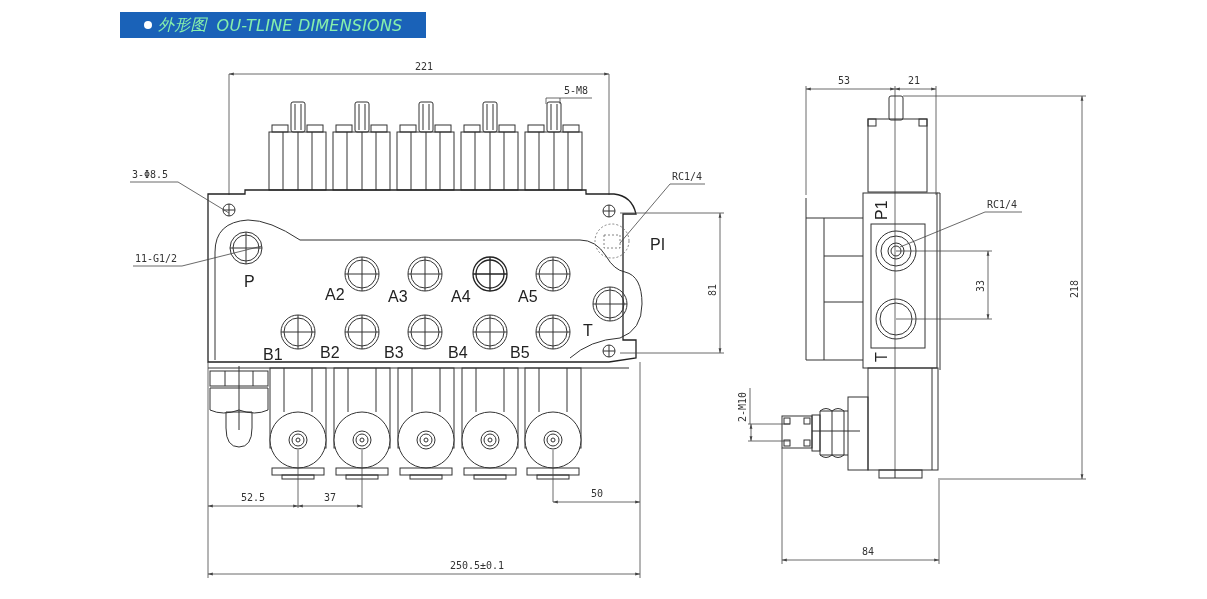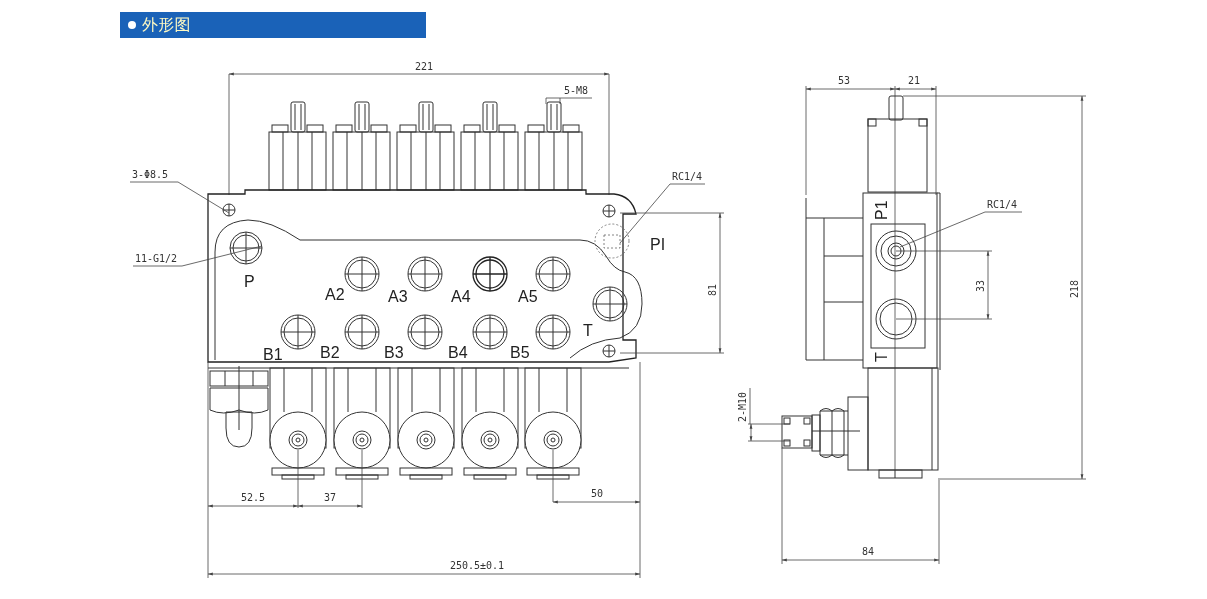--- a/index.html
+++ b/index.html
@@ -1,38 +1,39 @@
 <!DOCTYPE html>
 <html><head>
 <meta charset="utf-8">
 <style>
   html, body { margin: 0; padding: 0; background: #ffffff; }
   body { width: 1207px; height: 599px; position: relative; overflow: hidden; font-family: "Liberation Sans", sans-serif; }
   .title-bar {
     position: absolute; left: 120px; top: 12px; width: 306px; height: 26px;
-    background: #1a62b8; color: #fef9c3; display: flex; align-items: center;
+    background: #1a62b8; color: #86efac; display: flex; align-items: center;
     font-family: "DejaVu Sans", sans-serif; font-size: 16px; letter-spacing: 0.2px;
-    box-sizing: border-box; padding-left: 8px;
+    box-sizing: border-box; padding-left: 24px; font-style: italic;
   }
   .title-bar .bullet { display: inline-block; width: 8px; height: 8px; border-radius: 50%; background: #fff; margin-right: 6px; }
   .title-bar .cn { margin-right: 10px; }
   svg { position: absolute; left: 0; top: 0; }
   .ln { stroke: #333; stroke-width: 1; fill: none; }
   .th { stroke: #222; stroke-width: 1.3; fill: none; }
   .dim { stroke: #444; stroke-width: 0.8; fill: none; }
   .dash { stroke: #666; stroke-width: 0.8; fill: none; stroke-dasharray: 2 2; }
   .dt { font-family: "DejaVu Sans Mono", monospace; font-size: 10px; fill: #333; }
   .pl { font-family: "Liberation Sans", sans-serif; font-size: 16px; fill: #222; }
 </style>
 </head>
 <body>
 
 <div class="title-bar">
   <span class="bullet"></span>
   <span class="cn">外形图</span>
+  <span>OU-TLINE DIMENSIONS</span>
 </div>
 
 <svg width="1207" height="599" viewBox="0 0 1207 599">
   <defs>
     <marker id="arr" viewBox="0 0 10 10" refX="10" refY="5" markerWidth="6" markerHeight="6" orient="auto-start-reverse">
       <path d="M0,2 L10,5 L0,8 z" fill="#444"></path>
     </marker>
   </defs>
 
   <g>

